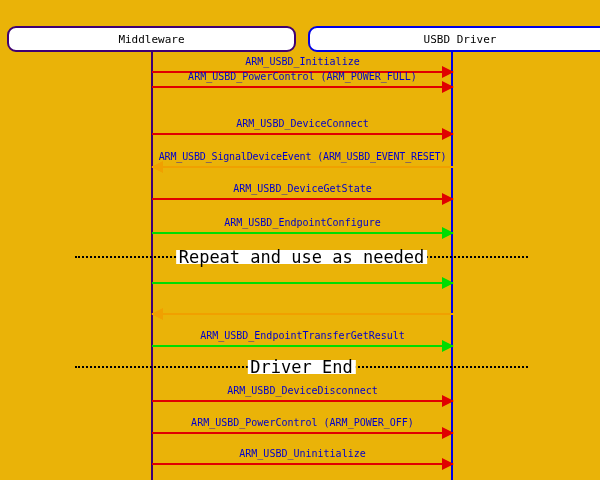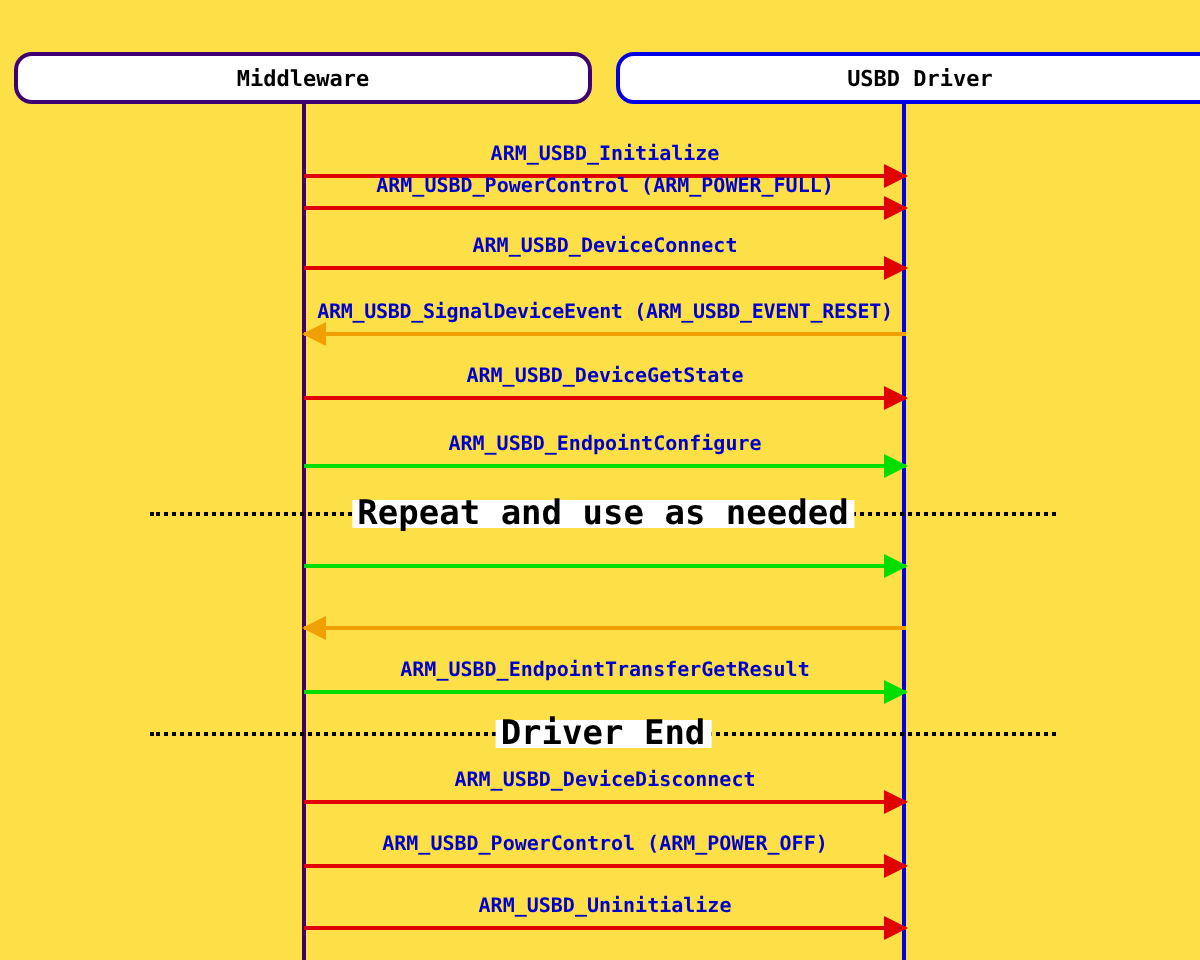--- a/index.html
+++ b/index.html
@@ -10,22 +10,21 @@
   body {
     width: 600px;
     height: 480px;
     font-family: "DejaVu Sans Mono", "Liberation Mono", monospace;
     overflow: hidden;
   }
   #diagram {
     position: relative;
     width: 600px;
     height: 480px;
-    background: #fde047;
-    font-weight: bold;
+    background: #eab308;
   }
 
   
   .actor-box {
     position: absolute;
     box-sizing: border-box;
     height: 26px;
     border-width: 2px;
     border-style: solid;
     border-radius: 9px;
@@ -166,27 +165,27 @@
     <span class="actor-label">Middleware</span>
   </div>
 
   <div class="actor-box" id="actor-usbd">
     <span class="actor-label">USBD Driver</span>
   </div>
 
   <div class="lifeline" id="lifeline-middleware"></div>
   <div class="lifeline" id="lifeline-usbd"></div>
 
-  <div class="message c-red" style="top:72px">
+  <div class="message c-red" style="top:56px">
     <span class="msg-label">ARM_USBD_Initialize</span>
     <div class="msg-line"></div>
     <div class="arrow-head right"></div>
   </div>
 
-  <div class="message c-red" style="top:88px">
+  <div class="message c-red" style="top:71px">
     <span class="msg-label">ARM_USBD_PowerControl (ARM_POWER_FULL)</span>
     <div class="msg-line"></div>
     <div class="arrow-head right"></div>
   </div>
 
   <div class="message c-red" style="top:118px">
     <span class="msg-label">ARM_USBD_DeviceConnect</span>
     <div class="msg-line"></div>
     <div class="arrow-head right"></div>
   </div>

